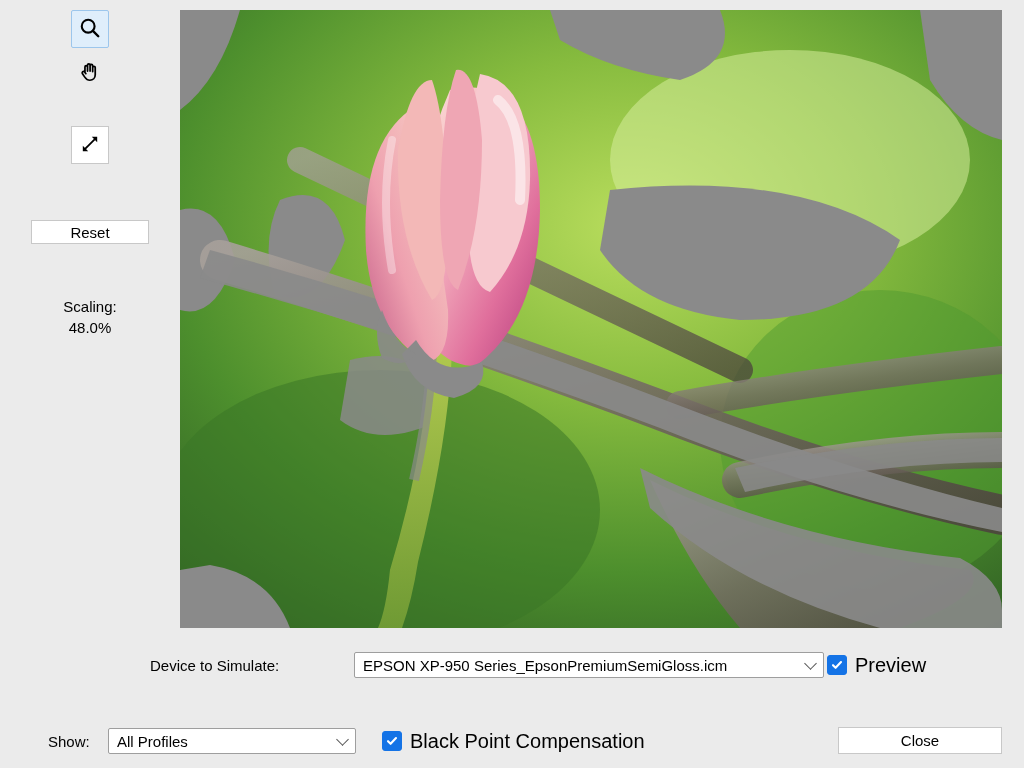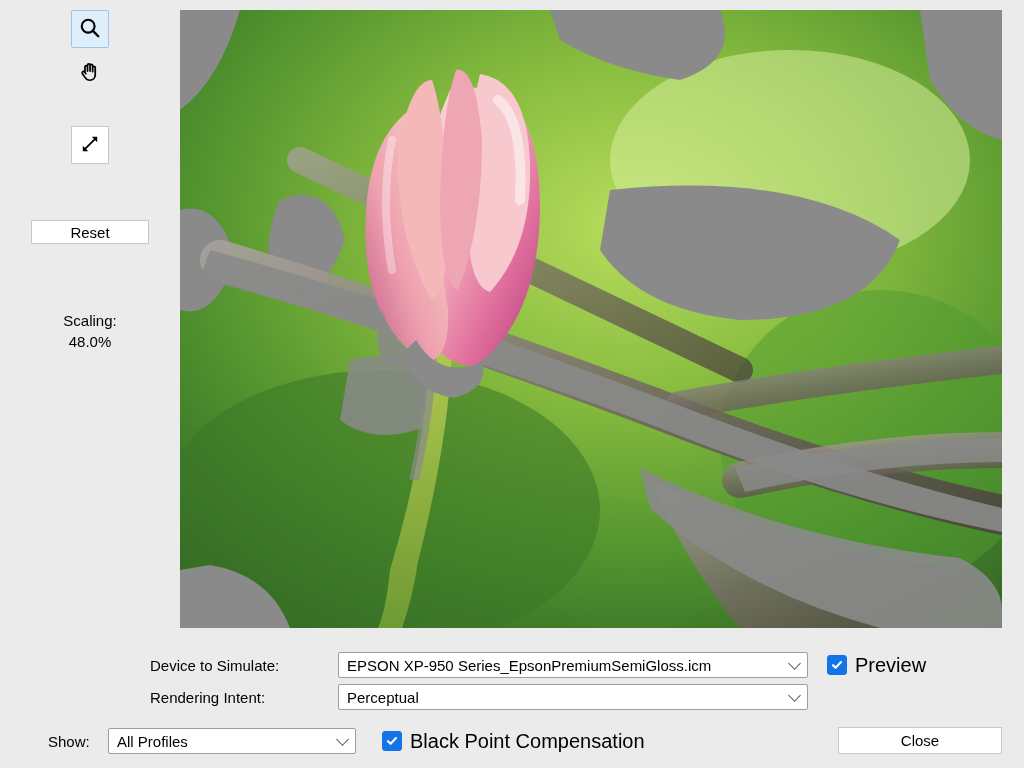--- a/index.html
+++ b/index.html
@@ -3,21 +3,21 @@
 <meta charset="utf-8">
 <style>
   html,body{margin:0;padding:0;width:1024px;height:768px;background:#ebebeb;font-family:"Segoe UI",Arial,sans-serif;font-size:15px;color:#000;overflow:hidden}
   .root{position:relative;width:1024px;height:768px}
   
   .toolcol{position:absolute;left:28px;top:10px;width:124px;display:flex;flex-direction:column;align-items:center}
   .toolbtn{width:36px;height:36px;border:1px solid transparent;display:flex;align-items:center;justify-content:center;margin-bottom:6px;background:transparent;border-radius:2px}
   .toolbtn.selected{border:1px solid #9cc6ec;background:#dfeefb}
   .fitbtn{margin-top:28px;width:36px;height:36px;background:#fff;border:1px solid #c8c8c8;display:flex;align-items:center;justify-content:center}
   .resetbtn{margin-top:56px;width:118px;height:24px;background:#fff;border:1px solid #c8c8c8;font-size:15px;display:flex;align-items:center;justify-content:center}
-  .scalinglbl{margin-top:68px;font-size:15px;text-align:center}
+  .scalinglbl{margin-top:54px;font-size:15px;text-align:center}
   .scalingval{margin-top:4px;font-size:15px;text-align:center}
   
   .preview{position:absolute;left:180px;top:10px;width:822px;height:618px;overflow:hidden}
   .preview svg{display:block}
   
   .formrow{position:absolute;display:flex;align-items:center;height:28px}
   .lbl{font-size:15px;text-align:left}
   select,.combo{height:26px;background:#fff;border:1px solid #9e9e9e;font-family:inherit;font-size:15px;padding:0 26px 0 8px;appearance:none;-webkit-appearance:none;border-radius:2px;position:relative}
   .combo-wrap{position:relative;display:inline-block}
   .combo-wrap::after{content:"";position:absolute;right:9px;top:50%;width:8px;height:8px;margin-top:-6px;border-right:1.6px solid #555;border-bottom:1.6px solid #555;transform:rotate(45deg);pointer-events:none}
@@ -140,35 +140,27 @@
 
       <g fill="#8a8a8a">
         <path d="M236 330 Q260 370 302 352 Q310 378 274 388 Q234 382 222 344 Z"></path>
         <path d="M202 300 Q214 334 236 344 Q224 360 202 348 Q192 322 202 300 Z" opacity="0.9"></path>
       </g>
     </svg>
   </div>
 
   <div class="formrow" style="left:150px;top:651px">
     <span class="lbl" style="width:180px">Device to Simulate:</span>
-    <span class="combo-wrap" style="margin-left:8px">
+    <span class="combo-wrap" style="margin-left:24px">
       <select class="combo" style="width:470px">
         <option>EPSON XP-950 Series_EpsonPremiumSemiGloss.icm</option>
       </select>
     </span>
   </div>
 
-  <div class="formrow" style="left:150px;top:683px">
-    <span class="lbl" style="width:180px">Rendering Intent:</span>
-    <span class="combo-wrap" style="margin-left:8px">
-      <select class="combo" style="width:470px">
-        <option>Perceptual</option>
-      </select>
-    </span>
-  </div>
 
   <div class="formrow" style="left:827px;top:651px">
     <span class="cbx">
       <svg width="12" height="12" viewBox="0 0 12 12">
           <path d="M2 6.2 L4.6 8.8 L10 3" stroke="#fff" stroke-width="2.1" fill="none" stroke-linecap="round" stroke-linejoin="round"></path>
         </svg>
     </span>
     <span class="cbxlbl">Preview</span>
   </div>
 

